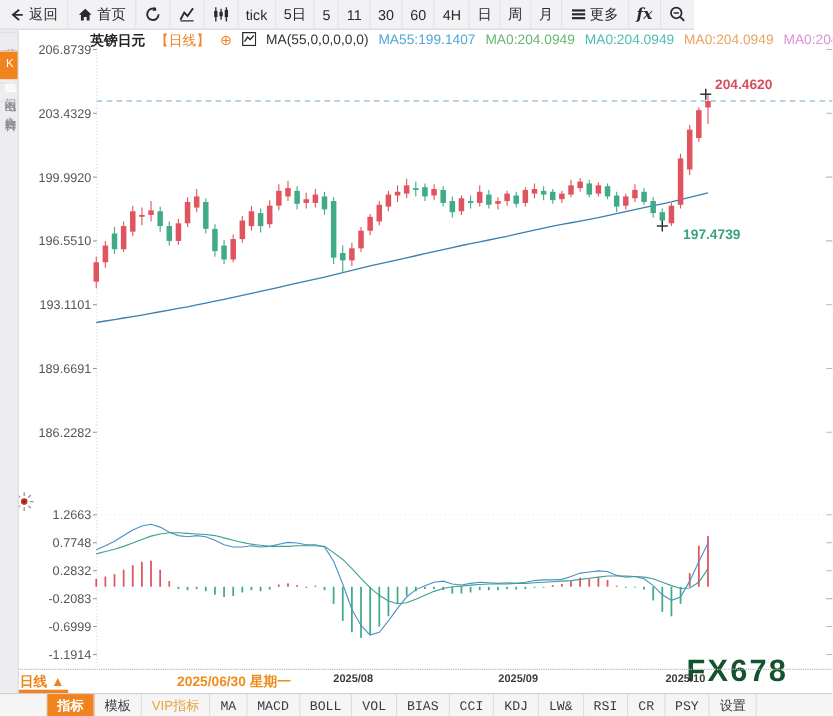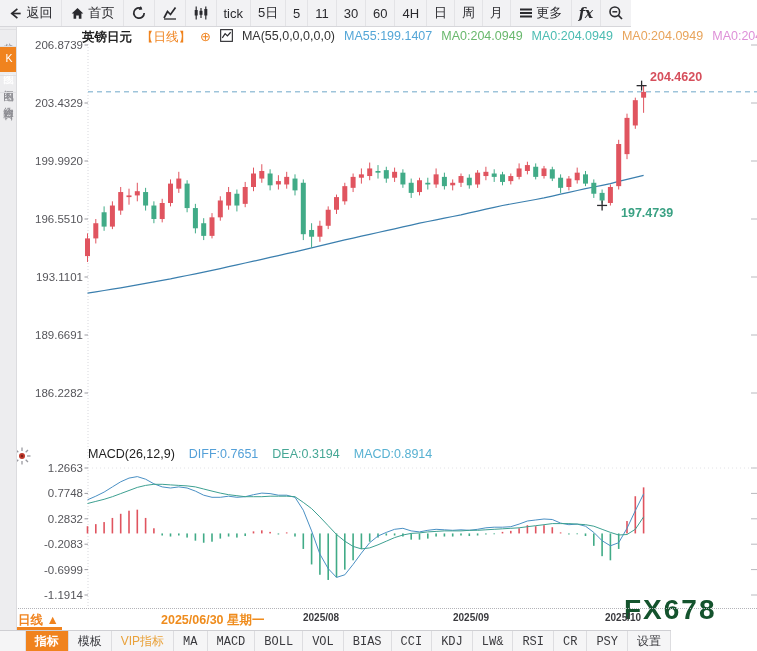--- a/index.html
+++ b/index.html
@@ -47,21 +47,21 @@
   #date-row{position:absolute;left:16px;top:608px;width:741px;height:21px;
             border-top:1px dotted #b3b3b8;z-index:2;}
   #watermark{position:absolute;left:624px;top:594px;font-size:28px;font-weight:bold;
              color:#14532d;letter-spacing:2px;z-index:1;}
   #period-btn{position:absolute;left:18px;top:612px;color:#f0831e;font-weight:bold;font-size:12.5px;cursor:pointer;z-index:3;}
   #period-underline{position:absolute;left:16px;top:627px;width:46px;height:3px;background:#f0831e;z-index:3;}
   #sel-date{position:absolute;left:133px;top:612px;color:#ef8c1d;font-size:12.5px;font-weight:bold;z-index:3;margin-left:28px;}
   .x-label{position:absolute;top:612px;font-size:10px;font-weight:bold;color:#3a3a3e;z-index:3;}
   #xl-0{left:303px;} #xl-1{left:453px;} #xl-2{left:605px;}
   
-  #tab-bar{position:absolute;left:0;top:630px;width:671px;height:21px;background:#f5f5f6;
+  #tab-bar{position:absolute;left:0;top:630px;width:757px;height:21px;background:#f5f5f6;
            border-top:1px solid #cfcfd3;display:flex;align-items:stretch;z-index:5;}
   .tab-spacer{width:42px;border-right:1px solid #e0e0e3;}
   .f-tab{display:flex;align-items:center;justify-content:center;padding:0 9px;font-size:12px;
          color:#3a3a3e;border-right:1px solid #ddddE0;cursor:pointer;white-space:nowrap;}
   .f-tab.mono{font-family:"Liberation Mono","DejaVu Sans Mono",monospace;}
   .f-tab.active{background:#f0831e;color:#fff;font-weight:bold;}
   .f-tab.vip{color:#e9a23b;}
 </style>
 </head>
 <body>
@@ -452,26 +452,20 @@
         </svg>
       </span>
     <span class="ind-label">MA(55,0,0,0,0,0)</span>
     <span class="ma-c0">MA55:199.1407</span>
     <span class="ma-c1">MA0:204.0949</span>
     <span class="ma-c2">MA0:204.0949</span>
     <span class="ma-c3">MA0:204.0949</span>
     <span class="ma-c4">MA0:204.0949</span>
   </div>
 
-  <div id="macd-header">
-    <span class="macd-lbl">MACD(26,12,9)</span>
-    <span class="md-c0">DIFF:0.7651</span>
-    <span class="md-c1">DEA:0.3194</span>
-    <span class="md-c2">MACD:0.8914</span>
-  </div>
 
   <div id="sun-ic">
     <svg width="20" height="20" viewBox="0 0 20 20">
       <g stroke="#9a9aa0" stroke-width="1.3">
         <line x1="10" y1="1.5" x2="10" y2="5"></line>
           <line x1="10" y1="15" x2="10" y2="18.5"></line>
         <line x1="1.5" y1="10" x2="5" y2="10"></line>
           <line x1="15" y1="10" x2="18.5" y2="10"></line>
         <line x1="4" y1="4" x2="6.3" y2="6.3"></line>
           <line x1="13.7" y1="13.7" x2="16" y2="16"></line>

